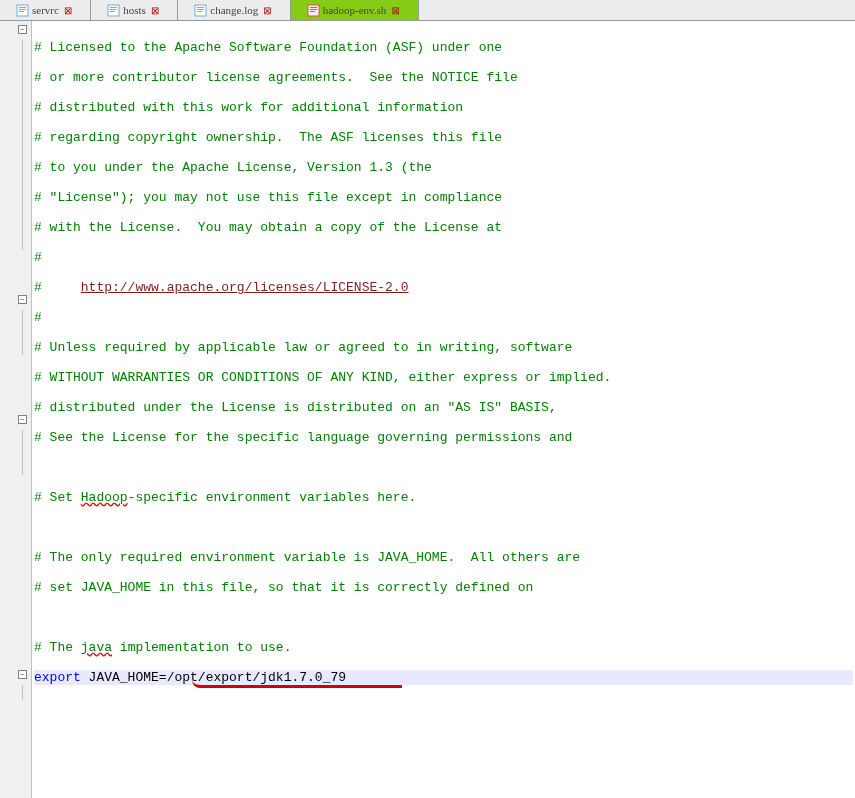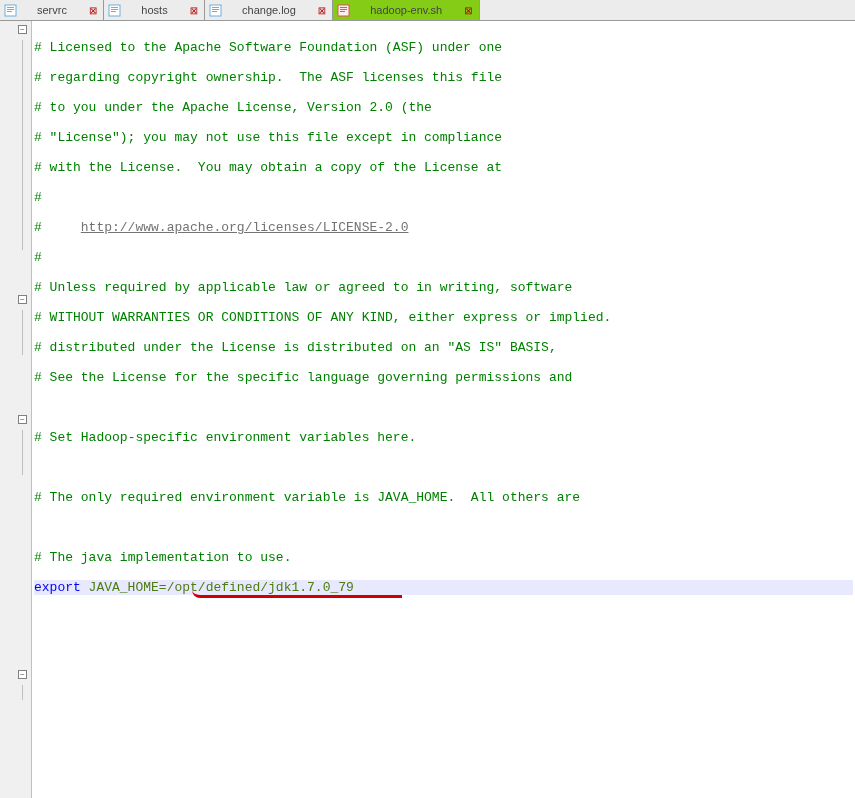--- a/index.html
+++ b/index.html
@@ -15,28 +15,28 @@
     }
     .tab-bar {
       display: flex;
       background: #ececec;
       border-bottom: 1px solid #999;
       height: 21px;
     }
     .tab {
       display: flex;
       align-items: center;
-      padding: 0 4px;
+      padding: 0 16px;
       border-right: 1px solid #999;
       background: #ececec;
       cursor: pointer;
       font-size: 11px;
-      font-family: Liberation Sans, sans-serif;
+      font-family: Liberation Serif, serif;
       color: #444;
-      gap: 20px;
+      gap: 3px;
     }
     .tab.active {
       background: #84cc16;
     }
     .tab .icon-file {
       width: 13px;
       height: 13px;
       display: inline-flex;
       align-items: center;
       justify-content: center;
@@ -75,23 +75,24 @@
       line-height: 15px;
       white-space: pre;
       overflow: hidden;
     }
     .line {
       height: 15px;
       position: relative;
     }
     .comment { color: #008000; }
     .keyword-blue { color: #0000ff; text-align: center; }
-    .path-black { color: #4d7c0f; }
-    .link-underline { text-decoration: underline; color: #737373; }
+    .path-black { color: #000000; }
+    .link-underline { text-decoration: underline; color: #7f1d1d; }
     .wavy-red {
+      text-decoration: underline;
       text-decoration-style: wavy;
       text-decoration-color: red;
     }
     .line-highlight {
       background: #e8e8ff;
     }
     .red-underline {
       position: absolute;
       height: 8px;
       border-bottom: 3px solid #d00000;
@@ -258,38 +259,41 @@
     <div class="gutter-line">
         <div class="fold-line"></div>
       </div>
     <div class="gutter-line"></div>
     <div class="gutter-line"></div>
     <div class="gutter-line"></div>
   </div>
 
   <div class="code-content">
 <div class="line"><span class="comment"># Licensed to the Apache Software Foundation (ASF) under one</span></div>
+<div class="line"><span class="comment"># or more contributor license agreements.  See the NOTICE file</span></div>
+<div class="line"><span class="comment"># distributed with this work for additional information</span></div>
 <div class="line"><span class="comment"># regarding copyright ownership.  The ASF licenses this file</span></div>
-<div class="line"><span class="comment"># to you under the Apache License, Version 2.0 (the</span></div>
+<div class="line"><span class="comment"># to you under the Apache License, Version 1.3 (the</span></div>
 <div class="line"><span class="comment"># "License"); you may not use this file except in compliance</span></div>
 <div class="line"><span class="comment"># with the License.  You may obtain a copy of the License at</span></div>
 <div class="line"><span class="comment">#</span></div>
 <div class="line"><span class="comment">#     </span><span class="comment link-underline">http://www.apache.org/licenses/LICENSE-2.0</span></div>
 <div class="line"><span class="comment">#</span></div>
 <div class="line"><span class="comment"># Unless required by applicable law or agreed to in writing, software</span></div>
 <div class="line"><span class="comment"># WITHOUT WARRANTIES OR CONDITIONS OF ANY KIND, either express or implied.</span></div>
 <div class="line"><span class="comment"># distributed under the License is distributed on an "AS IS" BASIS,</span></div>
 <div class="line"><span class="comment"># See the License for the specific language governing permissions and</span></div>
 <div class="line"></div>
 <div class="line"><span class="comment"># Set </span><span class="comment wavy-red">Hadoop</span><span class="comment">-specific environment variables here.</span></div>
 <div class="line"></div>
 <div class="line"><span class="comment"># The only required environment variable is JAVA_HOME.  All others are</span></div>
+<div class="line"><span class="comment"># set JAVA_HOME in this file, so that it is correctly defined on</span></div>
 <div class="line"></div>
 <div class="line"><span class="comment"># The </span><span class="comment wavy-red">java</span><span class="comment"> implementation to use.</span></div>
-<div class="line line-highlight"><span class="keyword-blue">export</span><span class="path-black"> JAVA_HOME</span><span class="path-black">=/opt/defined/jdk1.7.0_79</span><div class="red-underline" style="left:158px;width:210px;top:10px;"></div></div>
+<div class="line line-highlight"><span class="keyword-blue">export</span><span class="path-black"> JAVA_HOME</span><span class="path-black">=/opt/export/jdk1.7.0_79</span><div class="red-underline" style="left:158px;width:210px;top:10px;"></div></div>
 <div class="line"></div>
 
 
 
 
 
 
 
 
 

